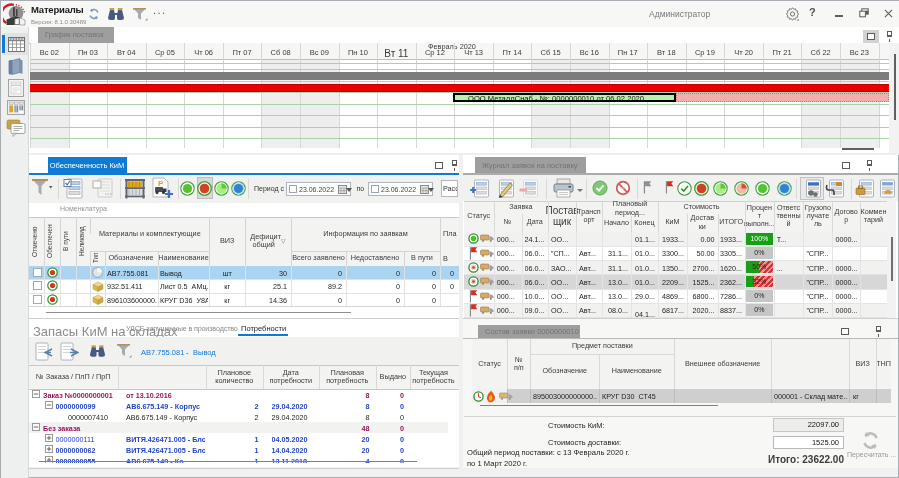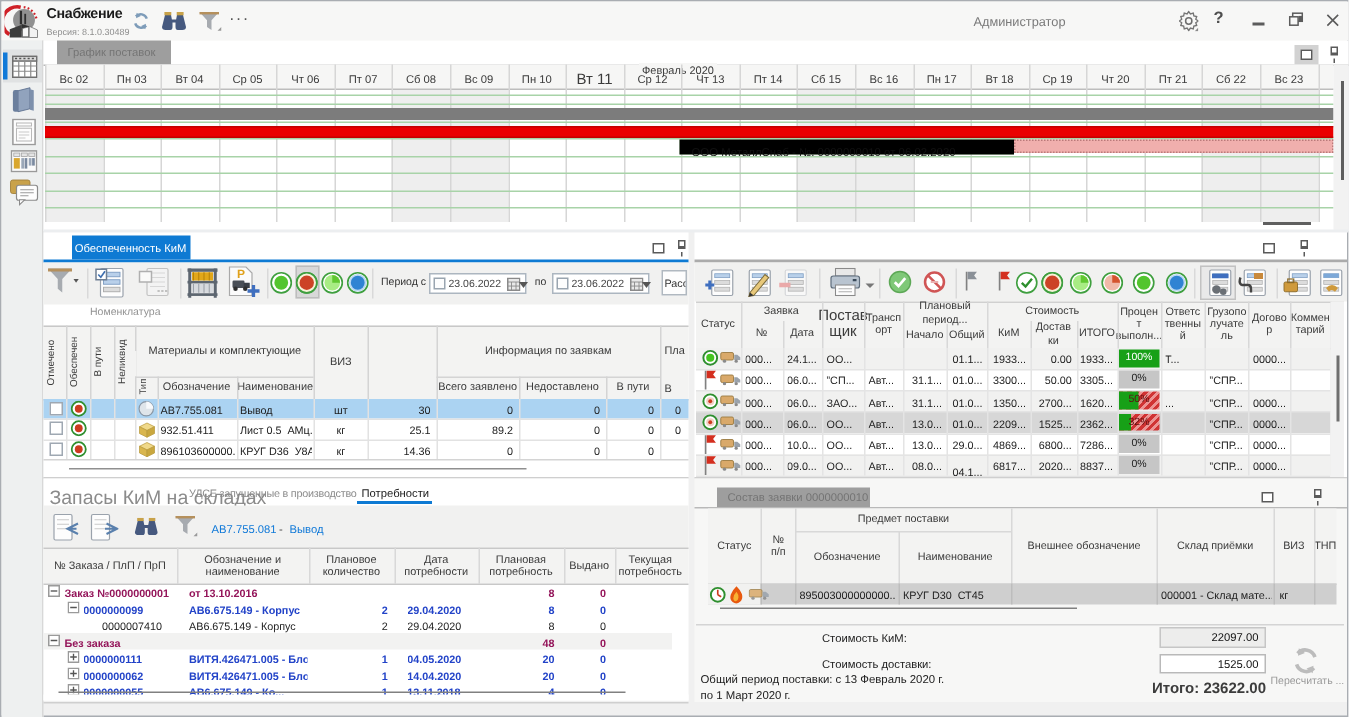--- a/index.html
+++ b/index.html
@@ -23,21 +23,21 @@
  <path d="M3.2 20 A10 10 0 0 1 10.8 1.8" fill="none" stroke="#cf2027" stroke-width="2.4"></path>
  <path d="M12.8 1.7 A10 10 0 0 1 21.3 9.4" fill="none" stroke="#cf2027" stroke-width="1.5" stroke-dasharray="1.2 1.5"></path>
  <circle cx="13" cy="10.3" r="7.3" fill="#909090"></circle>
  <rect x="10.2" y="4.2" width="1.5" height="9" fill="#2e2e2e"></rect>
  <rect x="13.2" y="6.2" width="1.2" height="7" fill="#2e2e2e"></rect>
  <polygon points="3.5,16.5 11.5,13.5 11.5,22 3.5,22" fill="#3c3c3c"></polygon>
  <polygon points="11.5,13 16.5,14.5 16.5,22 11.5,22" fill="#2f2f2f"></polygon>
  <polygon points="16.5,14.5 22,17 22,22 16.5,22" fill="#f2f2f2" stroke="#666" stroke-width="0.5"></polygon>
  <polygon points="12,16 16,15 16,21.5 12,21.5" fill="#f6f6f6" stroke="#666" stroke-width="0.4"></polygon>
 </svg>
-<div class="a" style="left:30px;top:3px;font-size:9.5px;font-weight:bold;color:#1a1a1a;letter-spacing:-0.2px">Снабжение</div>
+<div class="a" style="left:30px;top:3px;font-size:9.5px;font-weight:bold;color:#1a1a1a;letter-spacing:-0.2px">Материалы</div>
 <div class="a" style="left:30px;top:17.5px;font-size:6px;color:#8d8d8d">Версия: 8.1.0.30489</div>
 <svg class="a" style="left:87px;top:7px" width="12" height="12" viewBox="0 0 14 14">
  <path d="M11.5 5.2 A5 5 0 0 0 3 3.4" fill="none" stroke="#7e9cb9" stroke-width="1.9"></path>
  <polygon points="3.6,0.6 3.2,4.8 6.8,3.2" fill="#7e9cb9"></polygon>
  <path d="M2.5 8.8 A5 5 0 0 0 11 10.6" fill="none" stroke="#7e9cb9" stroke-width="1.9"></path>
  <polygon points="10.4,13.4 10.8,9.2 7.2,10.8" fill="#7e9cb9"></polygon>
 </svg>
 <svg class="a" style="left:106px;top:5px" width="18" height="15" viewBox="0 0 18 15">
  <path d="M1 12 L3 4 Q3.4 2.4 5 2.4 Q6.6 2.4 7 4 L7.6 7 L10.4 7 L11 4 Q11.4 2.4 13 2.4 Q14.6 2.4 15 4 L17 12 Q17 14 14.5 14 L11.5 14 Q10 14 10 12 L10 9 L8 9 L8 12 Q8 14 6.5 14 L3.5 14 Q1 14 1 12Z" fill="#46597f"></path>
  <rect x="2.6" y="2" width="4.6" height="2.2" fill="#c8a24a"></rect>
@@ -168,21 +168,21 @@
 <div class="a" style="left:29px;top:68px;width:859px;height:1px;background:#a8d3a8"></div>
 <div class="a" style="left:29px;top:79.5px;width:859px;height:1px;background:#a8d3a8"></div>
 <div class="a" style="left:29px;top:91.2px;width:859px;height:1px;background:#a8d3a8"></div>
 <div class="a" style="left:29px;top:102.7px;width:859px;height:1px;background:#a8d3a8"></div>
 <div class="a" style="left:29px;top:114.2px;width:859px;height:1px;background:#a8d3a8"></div>
 <div class="a" style="left:29px;top:125.7px;width:859px;height:1px;background:#a8d3a8"></div>
 <div class="a" style="left:29px;top:137.2px;width:859px;height:1px;background:#a8d3a8"></div>
 
 <div class="a" style="left:29px;top:70.5px;width:859px;height:8px;background:#7c7c7c"></div>
 <div class="a" style="left:29px;top:83px;width:859px;height:8px;background:#ea0000;border-top:1px solid #c40000;border-bottom:1px solid #c40000"></div>
-<div class="a" style="left:452px;top:92px;width:223px;height:8.5px;background:#b9f0ae;border:5px solid #000000;font-size:7.6px;color:#111;white-space:nowrap;padding-left:3px;line-height:8px;z-index:3">ООО МеталлСнаб - №: 0000000010 от 06.02.2020</div>
+<div class="a" style="left:452px;top:92px;width:223px;height:8.5px;background:#b9f0ae;border:2px solid #000000;font-size:7.6px;color:#111;white-space:nowrap;padding-left:13px;line-height:8px;z-index:3">ООО МеталлСнаб - №: 0000000010 от 06.02.2020</div>
 <div class="a" style="left:675px;top:92px;width:213px;height:8.5px;background:#f0afad;border:1px dotted #b97a7a"></div>
 <div class="a" style="left:888px;top:42px;width:11px;height:111px;background:#f2f2f2"></div>
 <div class="a" style="left:892.5px;top:53px;width:2px;height:66px;background:#5f5f5f"></div>
 <div class="a" style="left:841px;top:146.5px;width:32px;height:2px;background:#5f5f5f"></div>
 <div class="a" style="left:28px;top:152px;width:871px;height:2px;background:#eceef0"></div>
 
 <div class="a" style="left:28px;top:154px;width:430px;height:163px;background:#fff"></div>
 <div class="a" style="left:46.5px;top:156px;width:79px;height:16px;background:#0e7ad3;color:#fff;font-size:7.5px;display:flex;align-items:center;justify-content:center">Обеспеченность КиМ</div>
 <div class="a" style="left:28px;top:172px;width:430px;height:2px;background:#0e7ad3"></div>
 <div class="mx" style="left:434px;top:161px"></div>
@@ -275,20 +275,21 @@
 <div class="a" style="left:28px;top:216px;width:430px;height:1px;background:#c8c8c8"></div>
 <div class="a vt" style="left:30px;top:219px;width:11.299999999999997px;height:43px;font-size:6.6px;color:#3b3b3b">Отмечено</div>
 <div class="a vt" style="left:45.3px;top:219px;width:11.400000000000006px;height:43px;font-size:6.6px;color:#3b3b3b">Обеспечен</div>
 <div class="a vt" style="left:60.7px;top:219px;width:11.799999999999997px;height:43px;font-size:6.6px;color:#3b3b3b">В пути</div>
 <div class="a vt" style="left:76.5px;top:219px;width:10.799999999999997px;height:43px;font-size:6.6px;color:#3b3b3b">Неликвид</div>
 <div class="a hc" style="left:89.3px;top:216px;width:119.1px;height:34px;font-size:7.3px">Материалы и комплектующие</div>
 <div class="a vt" style="left:91px;top:251px;width:11px;height:12px;font-size:6.3px;color:#3b3b3b">Тип</div>
 <div class="a hc" style="left:103.5px;top:250px;width:53px;height:14px;font-size:7.3px">Обозначение</div>
 <div class="a hc" style="left:156.5px;top:250px;width:51.9px;height:14px;font-size:7.3px">Наименование</div>
 <div class="a hc" style="left:208.4px;top:216px;width:35.6px;height:48px;font-size:7.3px">ВИЗ</div>
+<div class="a hc" style="left:244px;top:216px;width:46px;height:48px;font-size:7.3px">Дефицит<br>общий&nbsp;&nbsp;<span style="font-size:6px;color:#777">▽</span></div>
 <div class="a hc" style="left:290px;top:216px;width:149px;height:34px;font-size:7.3px">Информация по заявкам</div>
 <div class="a hc" style="left:290px;top:250px;width:55px;height:14px;font-size:7.3px">Всего заявлено</div>
 <div class="a hc" style="left:345px;top:250px;width:58px;height:14px;font-size:7.3px">Недоставлено</div>
 <div class="a hc" style="left:403px;top:250px;width:36px;height:14px;font-size:7.3px">В пути</div>
 <div class="a" style="left:442px;top:228px;font-size:7.3px;color:#3b3b3b">Пла</div>
 <div class="a" style="left:442px;top:253px;font-size:7.3px;color:#3b3b3b">В</div>
 <div class="a" style="left:43.3px;top:216px;width:1px;height:48.5px;background:#d4d4d4"></div>
 <div class="a" style="left:58.7px;top:216px;width:1px;height:48.5px;background:#d4d4d4"></div>
 <div class="a" style="left:74.5px;top:216px;width:1px;height:48.5px;background:#d4d4d4"></div>
 <div class="a" style="left:89.3px;top:216px;width:1px;height:48.5px;background:#d4d4d4"></div>
@@ -369,20 +370,21 @@
 <div class="cell" style="left:159px;top:294.5px;width:48px">КРУГ D36&nbsp; У8А</div>
 <div class="cell" style="left:208.4px;top:294.5px;width:35.6px;text-align:center">кг</div>
 <div class="cell rr" style="left:246px;top:294.5px;width:40px">14.36</div>
 <div class="cell rr" style="left:292px;top:294.5px;width:49px">0</div>
 <div class="cell rr" style="left:347px;top:294.5px;width:52px">0</div>
 <div class="cell rr" style="left:405px;top:294.5px;width:30px">0</div>
 <div class="a" style="left:45px;top:310.5px;width:305px;height:1.6px;background:#8f8f8f"></div>
 <div class="a" style="left:28px;top:316.5px;width:430px;height:1px;background:#cfcfcf"></div>
 
 <div class="a" style="left:462px;top:154px;width:435px;height:163px;background:#fff"></div>
+<div class="tabgray" style="left:474px;top:156px;width:111px;height:16px">Журнал заявок на поставку</div>
 <div class="a" style="left:462px;top:172px;width:435px;height:1.5px;background:#ababab"></div>
 <div class="mx" style="left:841px;top:161px"></div>
 <div class="pin" style="left:866px;top:159px"></div>
 <div class="a" style="left:462px;top:174px;width:435px;height:26px;background:#f1f1f0"></div>
 <svg class="a" style="left:469px;top:178px" width="20" height="19" viewBox="0 0 20 19">
       <rect x="4.5" y="1" width="14" height="17" rx="1" fill="#fdfdfd" stroke="#9aa2ac" stroke-width="0.8"></rect>
       <rect x="6.5" y="3.5" width="10" height="2.6" fill="#b9d0ea" stroke="#7c9cc2" stroke-width="0.5"></rect>
       <rect x="6.5" y="8" width="10" height="2.6" fill="#dcdcdc" stroke="#b0b0b0" stroke-width="0.5"></rect>
       <rect x="6.5" y="12.5" width="10" height="2.6" fill="#dcdcdc" stroke="#b0b0b0" stroke-width="0.5"></rect>
       <path d="M3.2 8 v6 M0.2 11 h6" stroke="#3f6fbf" stroke-width="2"></path>
@@ -503,21 +505,21 @@
 <div class="a hc" style="left:744px;top:200px;width:28.700000000000045px;height:30.5px;font-size:7.2px">Процен<br>т<br>выполн...</div>
 <div class="a hc" style="left:772.7px;top:200px;width:29.699999999999932px;height:30.5px;font-size:7.2px">Ответс<br>твенны<br>й</div>
 <div class="a hc" style="left:802.4px;top:200px;width:29.0px;height:30.5px;font-size:7.2px">Грузопо<br>лучате<br>ль</div>
 <div class="a hc" style="left:831.4px;top:200px;width:27.600000000000023px;height:30.5px;font-size:7.2px">Догово<br>р</div>
 <div class="a hc" style="left:859px;top:200px;width:27px;height:30.5px;font-size:7.2px">Коммен<br>тарий</div>
 <div class="a hc" style="left:492.7px;top:200px;width:54.30000000000001px;height:13px;font-size:7.2px">Заявка</div>
 <div class="a hc" style="left:492.7px;top:213px;width:27.900000000000034px;height:17px;font-size:7.2px">№</div>
 <div class="a hc" style="left:520.6px;top:213px;width:26.399999999999977px;height:17px;font-size:7.2px">Дата</div>
 <div class="a hc" style="left:601px;top:200px;width:56px;height:15px;font-size:7.2px">Плановый<br>период...</div>
 <div class="a hc" style="left:601px;top:215px;width:29px;height:15px;font-size:7.2px">Начало</div>
-<div class="a hc" style="left:630px;top:215px;width:27px;height:15px;font-size:7.2px">Общий</div>
+<div class="a hc" style="left:630px;top:215px;width:27px;height:15px;font-size:7.2px">Конец</div>
 <div class="a hc" style="left:657px;top:200px;width:87px;height:13px;font-size:7.2px">Стоимость</div>
 <div class="a hc" style="left:657px;top:213px;width:29px;height:17px;font-size:7.2px">КиМ</div>
 <div class="a hc" style="left:686px;top:213px;width:30.5px;height:17px;font-size:7.2px">Достав<br>ки</div>
 <div class="a hc" style="left:716.5px;top:213px;width:27.5px;height:17px;font-size:7.2px">ИТОГО</div>
 <div class="a" style="left:492.7px;top:200px;width:1px;height:30.5px;background:#d8d8d8"></div>
 <div class="a" style="left:547px;top:200px;width:1px;height:30.5px;background:#d8d8d8"></div>
 <div class="a" style="left:575px;top:200px;width:1px;height:30.5px;background:#d8d8d8"></div>
 <div class="a" style="left:601px;top:200px;width:1px;height:30.5px;background:#d8d8d8"></div>
 <div class="a" style="left:657px;top:200px;width:1px;height:30.5px;background:#d8d8d8"></div>
 <div class="a" style="left:744px;top:200px;width:1px;height:30.5px;background:#d8d8d8"></div>
@@ -731,21 +733,20 @@
  <polygon points="1,1 14,1 9,6.5 9,13 6,11 6,6.5" fill="#a7abb0"></polygon>
  <rect x="1" y="1" width="13" height="1.6" fill="#b5905c"></rect>
  <polygon points="13,14.5 15.5,14.5 15.5,12" fill="#9a9a9a"></polygon>
 </svg>
 <div class="a" style="left:140px;top:346.5px;font-size:7.5px;color:#1079d8">АВ7.755.081</div>
 <div class="a" style="left:185px;top:346.5px;font-size:7.5px;color:#444">-</div>
 <div class="a" style="left:192px;top:346.5px;font-size:7.5px;color:#1079d8">Вывод</div>
 <div class="a" style="left:28px;top:364px;width:430px;height:23.5px;background:#f3f3f2"></div>
 <div class="a" style="left:28px;top:364px;width:430px;height:1px;background:#c8c8c8"></div>
 <div class="a hc" style="left:28px;top:364px;width:88.5px;height:23.5px;font-size:7.3px">№ Заказа / ПлП / ПрП</div>
-<div class="a hc" style="left:116.5px;top:364px;width:88.5px;height:23.5px;font-size:7.3px">Обозначение и<br>наименование</div>
 <div class="a hc" style="left:205px;top:364px;width:56.5px;height:23.5px;font-size:7.3px">Плановое<br>количество</div>
 <div class="a hc" style="left:261.5px;top:364px;width:56.5px;height:23.5px;font-size:7.3px">Дата<br>потребности</div>
 <div class="a hc" style="left:318px;top:364px;width:56.60000000000002px;height:23.5px;font-size:7.3px">Плановая<br>потребность</div>
 <div class="a hc" style="left:374.6px;top:364px;width:34.39999999999998px;height:23.5px;font-size:7.3px">Выдано</div>
 <div class="a hc" style="left:409px;top:364px;width:47px;height:23.5px;font-size:7.3px">Текущая<br>потребность</div>
 <div class="a" style="left:116.5px;top:364px;width:1px;height:23.5px;background:#d8d8d8"></div>
 <div class="a" style="left:205px;top:364px;width:1px;height:23.5px;background:#d8d8d8"></div>
 <div class="a" style="left:261.5px;top:364px;width:1px;height:23.5px;background:#d8d8d8"></div>
 <div class="a" style="left:318px;top:364px;width:1px;height:23.5px;background:#d8d8d8"></div>
 <div class="a" style="left:374.6px;top:364px;width:1px;height:23.5px;background:#d8d8d8"></div>
@@ -781,21 +782,21 @@
       <path d="M1.8 4 H6.2" stroke="#555" stroke-width="0.9"></path>
     </svg>
 <div class="cell" style="left:42.0px;top:423.0px;width:102.0px;color:#94155a;font-weight:bold">Без заказа</div>
 <div class="cell rr" style="left:320px;top:423.0px;width:48.60000000000002px;color:#94155a;font-weight:bold">48</div>
 <div class="cell rr" style="left:376.6px;top:423.0px;width:26.399999999999977px;color:#94155a;font-weight:bold">0</div>
 <svg class="a" style="left:43.5px;top:433.0px" width="8" height="8" viewBox="0 0 8 8">
       <rect x="0.5" y="0.5" width="7" height="7" fill="#fff" stroke="#9a9a9a"></rect>
       <path d="M1.8 4 H6.2" stroke="#555" stroke-width="0.9"></path>
       <path d="M4 1.8 V6.2" stroke="#555" stroke-width="0.9"></path>
     </svg>
-<div class="cell" style="left:54.5px;top:434.0px;width:83px;color:#2243c8;font-weight:bold">0000000111</div>
+<div class="cell" style="left:54.5px;top:434.0px;width:83px;color:#2243c8;font-weight:normal">0000000111</div>
 <div class="cell" style="left:125px;top:434.0px;width:79px;color:#2243c8;font-weight:bold">ВИТЯ.426471.005 - Бло...</div>
 <div class="cell rr" style="left:207px;top:434.0px;width:50.5px;color:#2243c8;font-weight:bold">1</div>
 <div class="cell" style="left:270.5px;top:434.0px;width:45.5px;color:#2243c8;font-weight:bold">04.05.2020</div>
 <div class="cell rr" style="left:320px;top:434.0px;width:48.60000000000002px;color:#2243c8;font-weight:bold">20</div>
 <div class="cell rr" style="left:376.6px;top:434.0px;width:26.399999999999977px;color:#2243c8;font-weight:bold">0</div>
 <svg class="a" style="left:43.5px;top:444.0px" width="8" height="8" viewBox="0 0 8 8">
       <rect x="0.5" y="0.5" width="7" height="7" fill="#fff" stroke="#9a9a9a"></rect>
       <path d="M1.8 4 H6.2" stroke="#555" stroke-width="0.9"></path>
       <path d="M4 1.8 V6.2" stroke="#555" stroke-width="0.9"></path>
     </svg>
@@ -825,21 +826,20 @@
 <div class="a" style="left:462px;top:337px;width:435px;height:1px;background:#b9b9b9"></div>
 <div class="mx" style="left:840px;top:327px"></div>
 <div class="pin" style="left:875px;top:325px"></div>
 <div class="a" style="left:470.7px;top:338px;width:419.3px;height:50px;background:#f3f3f2"></div>
 <div class="a hc" style="left:470.7px;top:338px;width:35.69999999999999px;height:50px;font-size:7.2px">Статус</div>
 <div class="a hc" style="left:506.4px;top:338px;width:22.899999999999977px;height:50px;font-size:7.2px">№<br>п/п</div>
 <div class="a hc" style="left:529.3px;top:338px;width:144.10000000000002px;height:15px;font-size:7.2px">Предмет поставки</div>
 <div class="a hc" style="left:529.3px;top:353px;width:68.90000000000009px;height:35px;font-size:7.2px">Обозначение</div>
 <div class="a hc" style="left:598.2px;top:353px;width:75.19999999999993px;height:35px;font-size:7.2px">Наименование</div>
 <div class="a hc" style="left:673.4px;top:338px;width:96.60000000000002px;height:50px;font-size:7.2px">Внешнее обозначение</div>
-<div class="a hc" style="left:770px;top:338px;width:78.20000000000005px;height:50px;font-size:7.2px">Склад приёмки</div>
 <div class="a hc" style="left:848.2px;top:338px;width:26.799999999999955px;height:50px;font-size:7.2px">ВИЗ</div>
 <div class="a hc" style="left:875px;top:338px;width:15px;height:50px;font-size:7.2px">ТНП</div>
 <div class="a" style="left:506.4px;top:338px;width:1px;height:50px;background:#d8d8d8"></div>
 <div class="a" style="left:529.3px;top:338px;width:1px;height:50px;background:#d8d8d8"></div>
 <div class="a" style="left:673.4px;top:338px;width:1px;height:50px;background:#d8d8d8"></div>
 <div class="a" style="left:770px;top:338px;width:1px;height:50px;background:#d8d8d8"></div>
 <div class="a" style="left:848.2px;top:338px;width:1px;height:50px;background:#d8d8d8"></div>
 <div class="a" style="left:875px;top:338px;width:1px;height:50px;background:#d8d8d8"></div>
 <div class="a" style="left:598.2px;top:353px;width:1px;height:35px;background:#d8d8d8"></div>
 <div class="a" style="left:529.3px;top:353px;width:144.10000000000002px;height:1px;background:#d8d8d8"></div>

